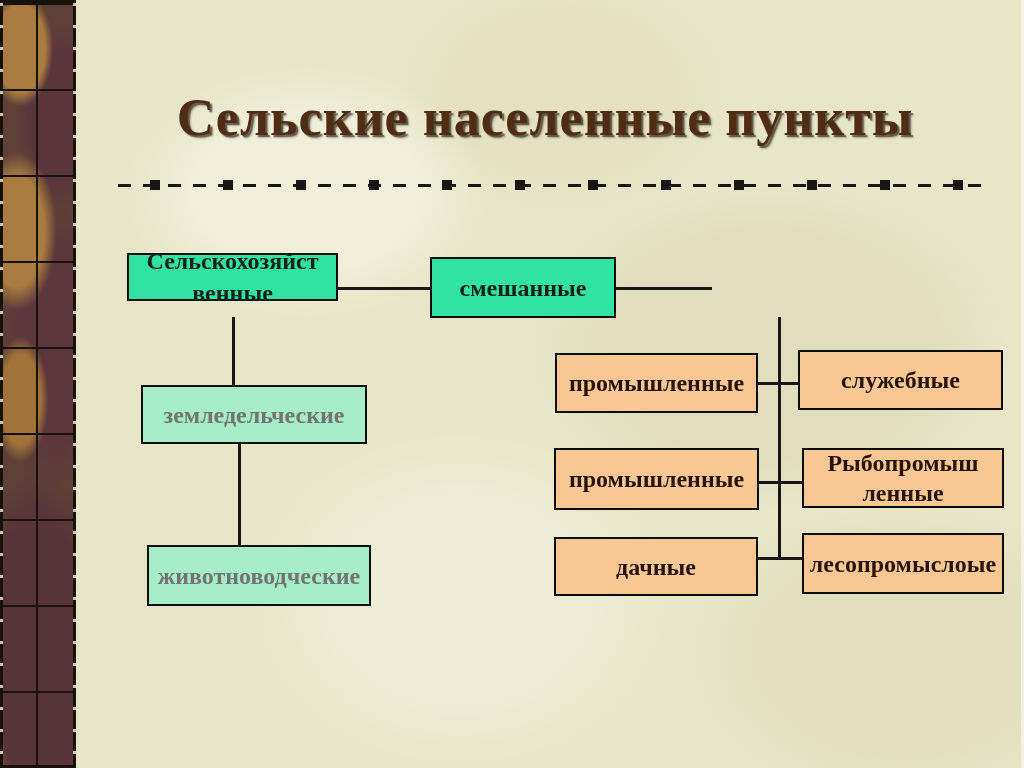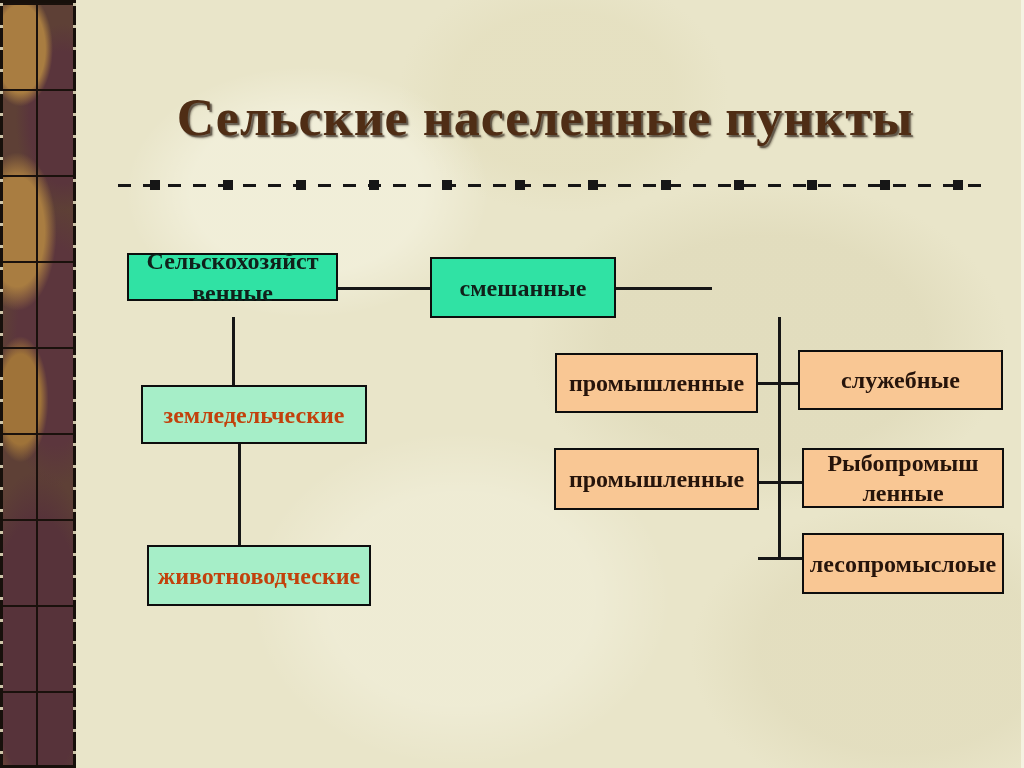--- a/index.html
+++ b/index.html
@@ -65,21 +65,21 @@
   .node{
     position:absolute;
     display:flex;align-items:center;justify-content:center;
     text-align:center;
     border:2px solid #0d0d0d;
     font-weight:bold;font-size:24px;line-height:32px;
     box-sizing:border-box;
     padding:0 4px;
   }
   .green{background:#30e2a4;color:#10201a;}
-  .mint {background:#a6eec8;color:#c2410c;}
+  .mint {background:#a6eec8;color:#737373;}
   .peach{background:#f9c794;color:#26140b;}
 
   .n-agricultural {left:127px;top:253px;width:211px;height:48px;}
   .n-mixed        {left:430px;top:257px;width:186px;height:61px;}
   .n-nonagri      {left:712px;top:256px;width:223px;height:61px;line-height:30px;}
   .n-farming      {left:141px;top:385px;width:226px;height:59px;}
   .n-livestock    {left:147px;top:545px;width:224px;height:61px;}
   .n-transport    {left:555px;top:353px;width:203px;height:60px;}
   .n-service      {left:798px;top:350px;width:205px;height:60px;}
   .n-industrial   {left:554px;top:448px;width:205px;height:62px;}
@@ -119,19 +119,20 @@
   <div class="line c8"></div>
 
   <div class="node green n-agricultural">Сельскохозяйст венные</div>
   <div class="node green n-mixed">смешанные</div>
 
   <div class="node mint n-farming">земледельческие</div>
   <div class="node mint n-livestock">животноводческие</div>
 
   <div class="node peach n-transport">промышленные</div>
   <div class="node peach n-industrial">промышленные</div>
+  <div class="node peach n-dacha">дачные</div>
 
   <div class="node peach n-fishing">Рыбопромыш ленные</div>
   <div class="node peach n-service">служебные</div>
   <div class="node peach n-forestry">лесопромыслоые</div>
 
   <div class="slide-right-edge"></div>
 </div>
 
 </body></html>

